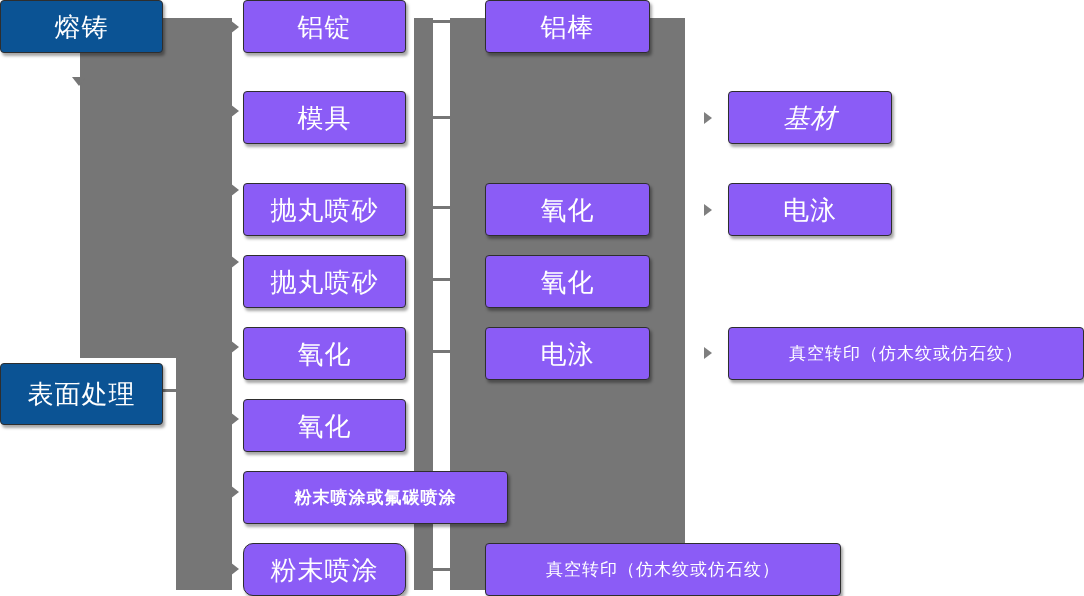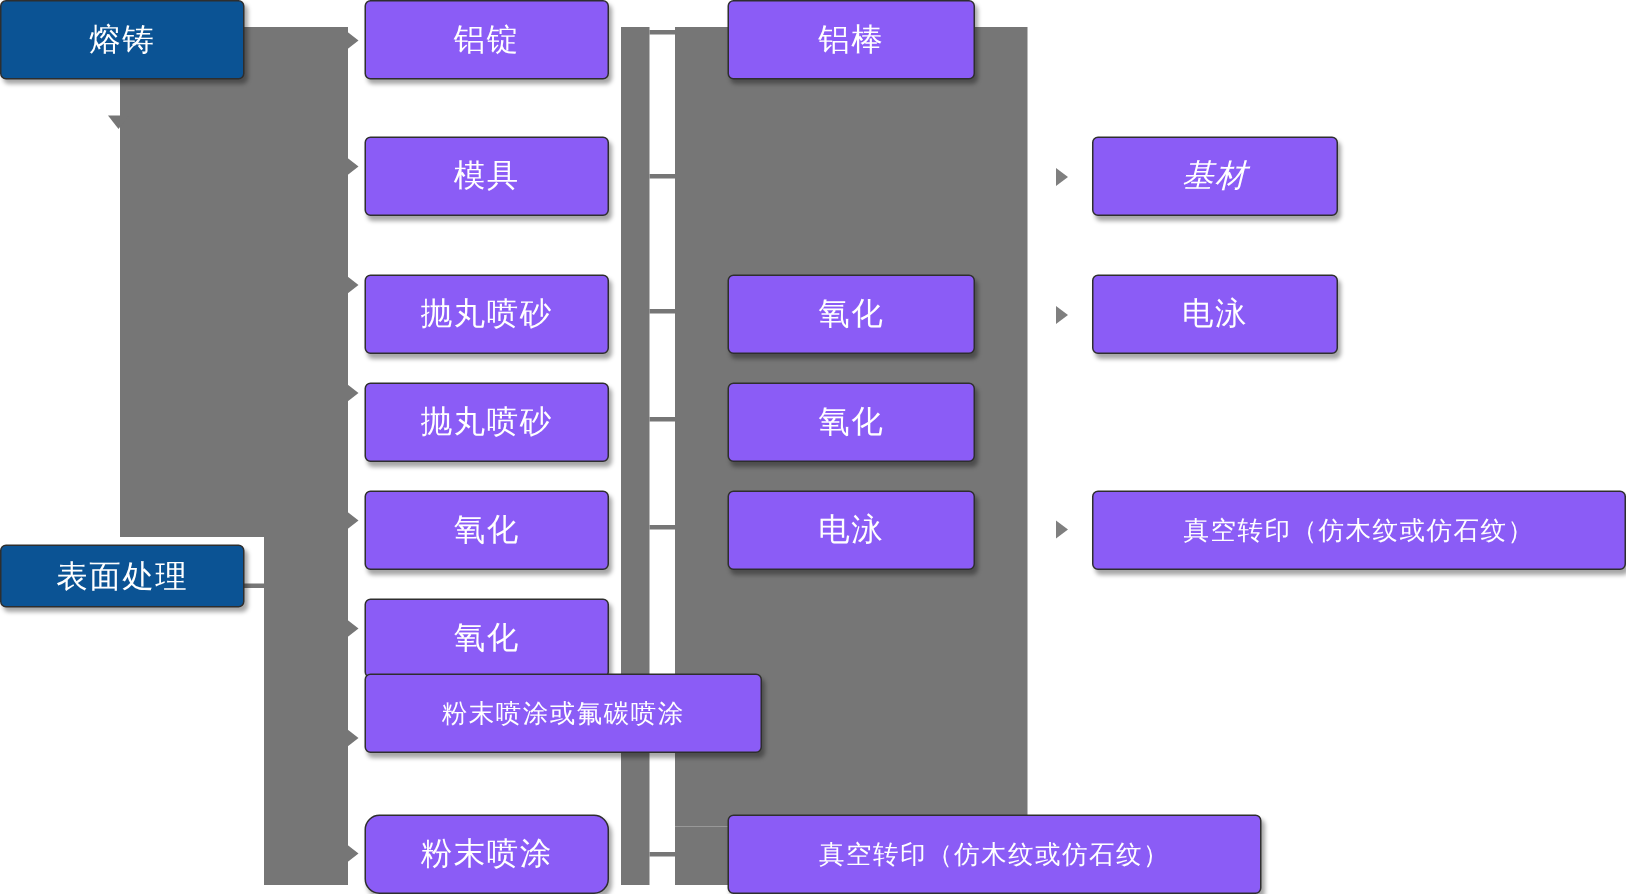--- a/index.html
+++ b/index.html
@@ -36,21 +36,21 @@
   .stub{position:absolute;background:#767676;height:3px;}
   .box{
     position:absolute;
     box-sizing:border-box;
     display:flex;
     align-items:center;
     justify-content:center;
     color:#ffffff;
     border:1px solid #2e2e2e;
     border-radius:4px;
-    font-size:21px;
+    font-size:26px;
     line-height:1;
     letter-spacing:1px;
     box-shadow:2px 3px 3px rgba(0,0,0,0.35);
     white-space:nowrap;
     z-index:5;
   }
   .box.dark{background:#0b5394;}
   .box.light{background:#8b5cf6;}
   .box.wide{font-size:17px;}
 </style>
@@ -82,29 +82,29 @@
   <div class="stub" style="left:433px;top:206px;width:18px;"></div>
   <div class="stub" style="left:433px;top:278px;width:18px;"></div>
   <div class="stub" style="left:433px;top:350px;width:18px;"></div>
   <div class="stub" style="left:433px;top:568px;width:18px;"></div>
 
   <div class="arrow-sm" style="left:704px;top:112px;"></div>
   <div class="arrow-sm" style="left:704px;top:204px;"></div>
   <div class="arrow-sm" style="left:704px;top:347px;"></div>
 
   <div class="box dark" style="left:0px;top:0px;width:163px;height:53px;">熔铸</div>
-  <div class="box dark" style="left:0px;top:363px;width:163px;height:42px;text-align:right;">表面处理</div>
+  <div class="box dark" style="left:0px;top:363px;width:163px;height:62px;text-align:right;">表面处理</div>
 
   <div class="box light" style="left:243px;top:0px;width:163px;height:53px;">铝锭</div>
   <div class="box light" style="left:243px;top:91px;width:163px;height:53px;">模具</div>
   <div class="box light" style="left:243px;top:183px;width:163px;height:53px;">抛丸喷砂</div>
   <div class="box light" style="left:243px;top:255px;width:163px;height:53px;">抛丸喷砂</div>
   <div class="box light" style="left:243px;top:327px;width:163px;height:53px;">氧化</div>
   <div class="box light" style="left:243px;top:399px;width:163px;height:53px;">氧化</div>
-  <div class="box light wide" style="left:243px;top:449px;width:265px;height:53px;">粉末喷涂或氟碳喷涂</div>
+  <div class="box light wide" style="left:243px;top:471px;width:265px;height:53px;font-weight:bold;">粉末喷涂或氟碳喷涂</div>
   <div class="box light" style="left:243px;top:543px;width:163px;height:53px;border-radius:10px;">粉末喷涂</div>
 
   <div class="box light" style="left:485px;top:0px;width:165px;height:53px;">铝棒</div>
   <div class="box light" style="left:485px;top:183px;width:165px;height:53px;">氧化</div>
   <div class="box light" style="left:485px;top:255px;width:165px;height:53px;">氧化</div>
   <div class="box light" style="left:485px;top:327px;width:165px;height:53px;">电泳</div>
   <div class="box light wide" style="left:485px;top:543px;width:356px;height:53px;">真空转印（仿木纹或仿石纹）</div>
 
   <div class="box light" style="left:728px;top:91px;width:164px;height:53px;font-style:italic;">基材</div>
   <div class="box light" style="left:728px;top:183px;width:164px;height:53px;">电泳</div>

